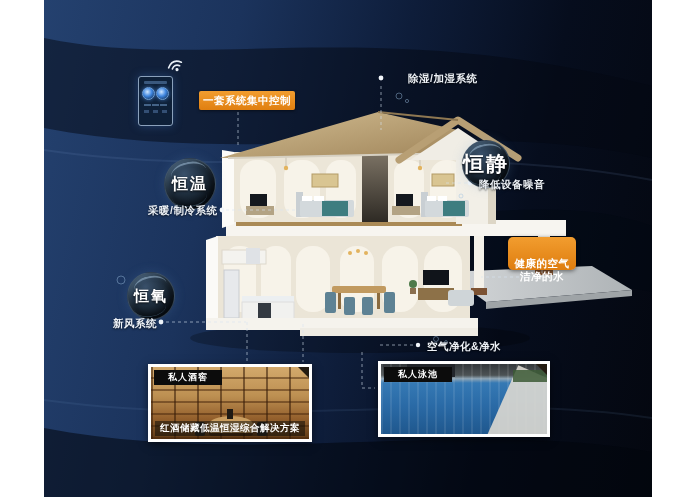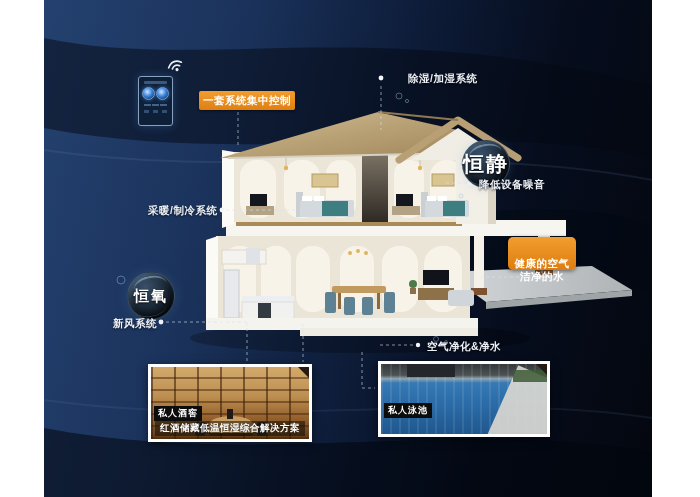--- a/index.html
+++ b/index.html
@@ -49,21 +49,21 @@
   
   .anno{color:#eef2f7;font-size:10.5px;font-weight:bold;letter-spacing:.5px;white-space:nowrap;
         text-shadow:0 1px 2px rgba(0,0,0,.7);}
   .a-hs{left:392px;top:72px;padding-left:16px;} .a-hj{left:479px;top:178px;} .a-hw{left:148px;top:204px;}
   .a-hy{left:113px;top:317px;} .a-hn{left:427px;top:340px;}
   
   .photo{border:3px solid #fff;box-shadow:0 2px 8px rgba(0,0,0,.55);overflow:hidden;}
   .photo .fold{position:absolute;right:0;top:0;width:0;height:0;
                border-left:11px solid transparent;border-top:11px solid #241c12;}
   .photo .tag{position:absolute;left:3px;top:3px;background:#0c0c0c;color:#fff;font-size:9px;
-              font-weight:bold;padding:1px 4px;letter-spacing:1px;margin-top:36px;}
+              font-weight:bold;padding:1px 14px;letter-spacing:1px;}
   .photo .cap{position:absolute;left:50%;transform:translateX(-50%);bottom:3px;white-space:nowrap;
               background:rgba(15,12,8,.55);color:#fff;font-size:9.5px;font-weight:bold;
               padding:1px 5px;letter-spacing:.5px;font-family:Liberation Mono, monospace;}
   .p-wine{left:148px;top:364px;width:158px;height:72px;
       background:
         repeating-linear-gradient(90deg,rgba(55,28,8,.55) 0 2px,rgba(0,0,0,0) 2px 23px),
         repeating-linear-gradient(0deg,rgba(70,36,10,.5) 0 2px,rgba(0,0,0,0) 2px 12px),
         linear-gradient(180deg,#d3a96c 0%,#bd9052 40%,#935f2c 72%,#5e3a17 100%);}
   .p-wine .table{position:absolute;left:58px;bottom:6px;width:44px;height:17px;background:#c99d60;
                  border-radius:50% 50% 3px 3px;box-shadow:0 3px 0 rgba(40,20,5,.5);}
@@ -262,20 +262,23 @@
         <path d="M6,10.5 Q10,6.5 14,10.5"></path>
     </g>
     <circle cx="10" cy="13" r="1.6" fill="#e8eef5"></circle>
   </svg>
 
   <div class="abs ctrl-label">一套系统集中控制</div>
 
   <div class="abs bubble b-hj">
       <span>恒静</span>
     </div>
+  <div class="abs bubble b-hw">
+      <span>恒温</span>
+    </div>
   <div class="abs bubble b-hy">
       <span>恒氧</span>
     </div>
 
   <div class="abs anno a-hs">除湿/加湿系统</div>
   <div class="abs anno a-hj">降低设备噪音</div>
   <div class="abs anno a-hw">采暖/制冷系统</div>
   <div class="abs anno a-hy">新风系统</div>
   <div class="abs anno a-hn">空气净化&amp;净水</div>
 

